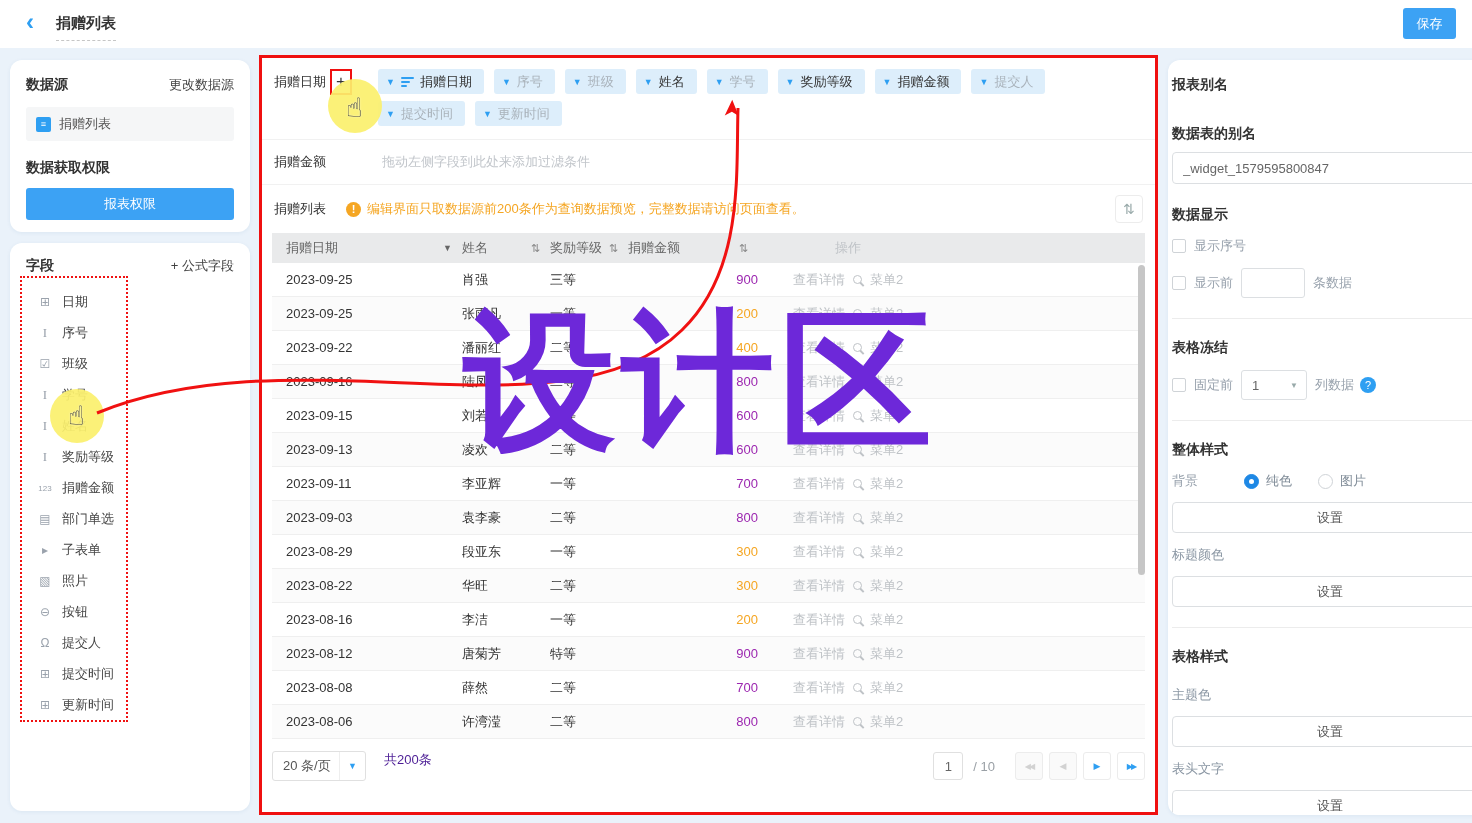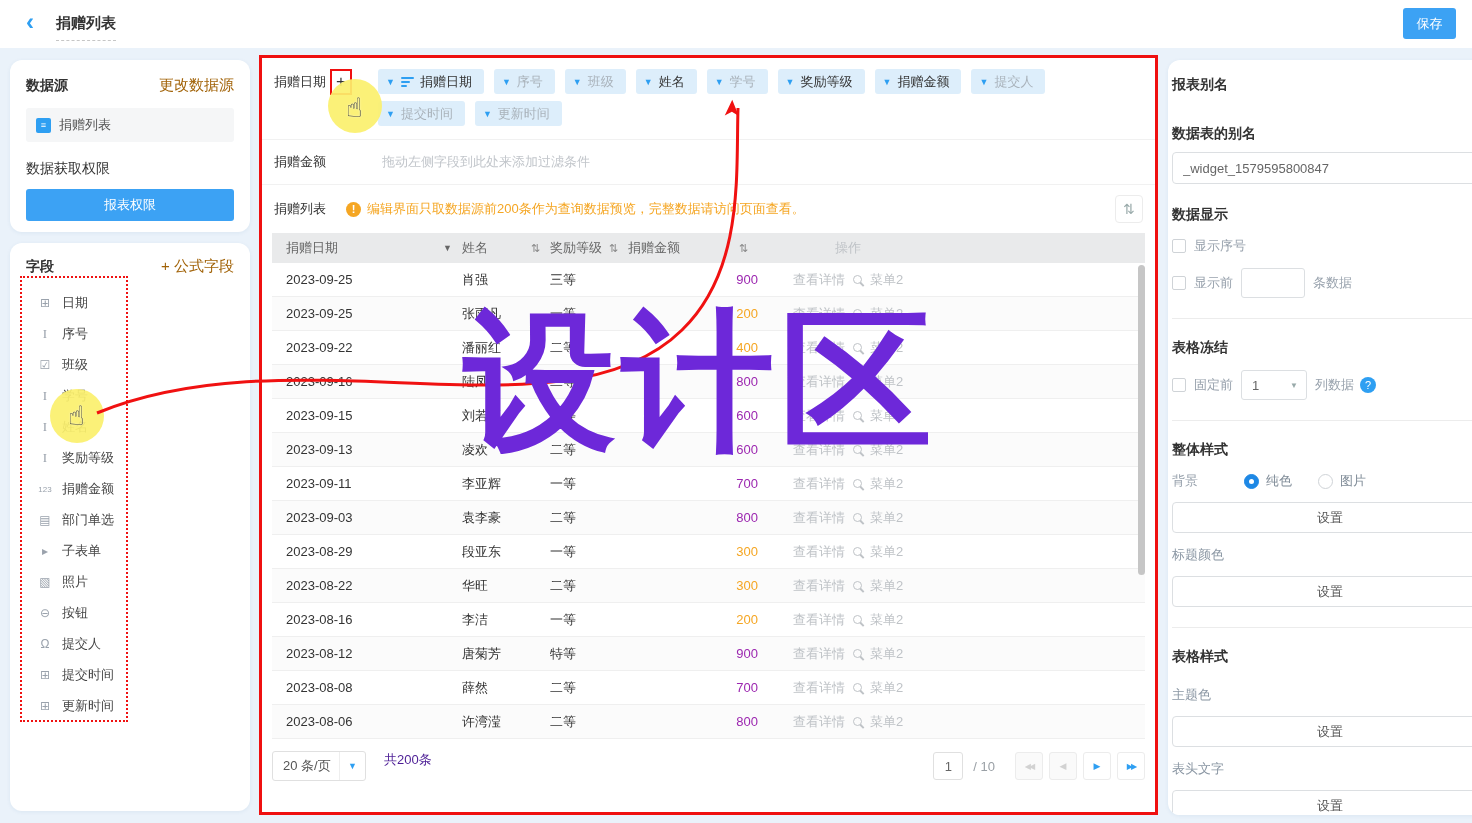--- a/index.html
+++ b/index.html
@@ -16,26 +16,26 @@
   .save-btn { position:absolute; right:16px; top:8px; width:53px; height:31px; background:#3ca2f4;
               color:#fff; border:none; border-radius:3px; font-size:13px; cursor:pointer; }
 
   
   .panel { position:absolute; background:#fff; border-radius:12px; box-shadow:0 1px 4px rgba(30,80,140,.07); }
 
   
   .p-ds { left:10px; top:60px; width:240px; height:172px; padding:16px; }
   .sec-head { display:flex; justify-content:space-between; align-items:center; }
   .sec-title { font-weight:bold; font-size:14px; color:#333; }
-  .link { color:#a16207; font-size:15px; cursor:pointer; }
+  .link { color:#404040; font-size:13px; cursor:pointer; }
   .ds-item { margin-top:13px; height:34px; background:#f5f6f7; border-radius:3px; display:flex;
              align-items:center; padding:0 10px; color:#555; }
   .doc-icon { width:15px; height:15px; background:#2e9ff2; border-radius:2px; color:#fff; font-size:9px;
               line-height:15px; text-align:center; margin-right:8px; font-weight:bold; }
-  .perm-title { margin-top:18px; font-weight:normal; font-size:14px; }
+  .perm-title { margin-top:18px; font-weight:bold; font-size:14px; }
   .perm-btn { margin-top:11px; width:100%; height:32px; background:#3ca2f4; color:#fff; border:none;
               border-radius:3px; font-size:13px; cursor:pointer; }
 
   .p-fields { left:10px; top:243px; width:240px; height:568px; padding:14px 16px; }
   .fields-dotted { position:absolute; left:10px; top:33px; width:108px; height:446px;
                    border:2px dotted #f01111; pointer-events:none; }
   #field-list { margin-top:12px; }
   .field-item { height:30px; margin-bottom:1px; display:flex; align-items:center; padding-left:10px;
                 cursor:pointer; color:#444; }
   .f-icon { width:18px; margin-right:8px; color:#9aa2ac; font-size:12px; text-align:center; flex:none; }

